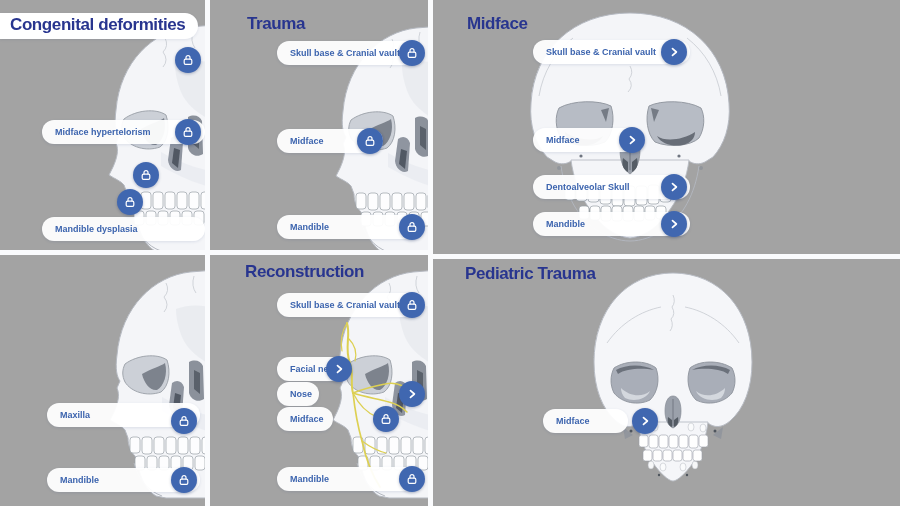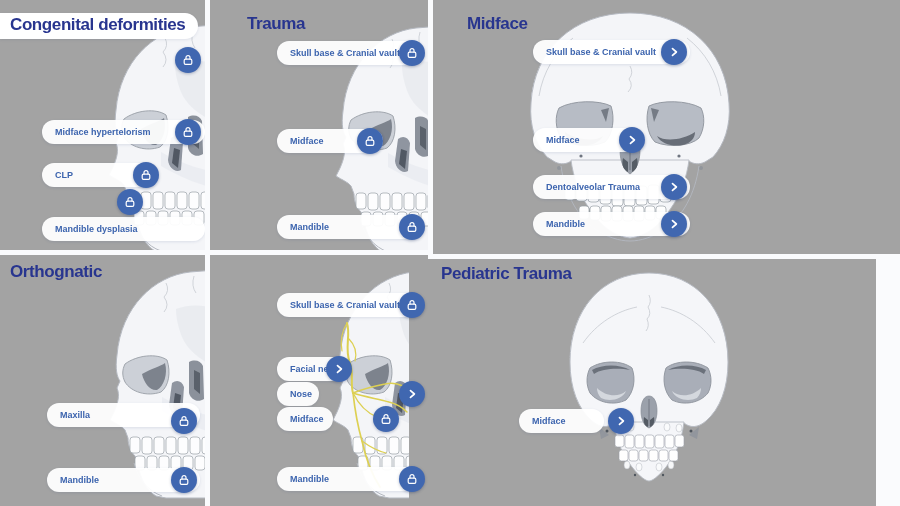--- a/index.html
+++ b/index.html
@@ -177,23 +177,20 @@
     </div>
     <div class="pill" style="left:42px;top:120px;width:163px;">
         <span>Midface hypertelorism</span>
       </div>
     <div class="action lock-icon" style="left:175px;top:119px;">
       <svg class="glyph glyph-lock" width="12" height="12">
           <use href="#glock"></use>
         </svg>
 
     </div>
-    <div class="pill" style="left:42px;top:163px;width:116px;">
-        <span>CLP</span>
-      </div>
     <div class="action lock-icon" style="left:133px;top:162px;">
       <svg class="glyph glyph-lock" width="12" height="12">
           <use href="#glock"></use>
         </svg>
 
     </div>
     <div class="action lock-icon" style="left:117px;top:189px;">
       <svg class="glyph glyph-lock" width="12" height="12">
           <use href="#glock"></use>
         </svg>
@@ -255,21 +252,21 @@
     <div class="pill" style="left:100px;top:128px;width:112px;">
         <span>Midface</span>
       </div>
     <div class="action chevron-right-icon" style="left:186px;top:127px;">
 
       <svg class="glyph glyph-chevron" width="12" height="12">
           <use href="#gchev"></use>
         </svg>
     </div>
     <div class="pill" style="left:100px;top:175px;width:157px;">
-        <span>Dentoalveolar Trauma</span>
+        <span>Dentoalveolar Skull</span>
       </div>
     <div class="action chevron-right-icon" style="left:228px;top:174px;">
 
       <svg class="glyph glyph-chevron" width="12" height="12">
           <use href="#gchev"></use>
         </svg>
     </div>
     <div class="pill" style="left:100px;top:212px;width:157px;">
         <span>Mandible</span>
       </div>
@@ -278,21 +275,20 @@
       <svg class="glyph glyph-chevron" width="12" height="12">
           <use href="#gchev"></use>
         </svg>
     </div>
   </section>
 
   <section class="panel" style="left:0;top:255px;width:205px;height:251px;">
     <svg class="skull" style="left:104px;top:12px" width="112" height="232">
         <use href="#sk34"></use>
       </svg>
-    <h2 class="title" style="left:10px;top:7px;">Orthognatic</h2>
     <div class="pill" style="left:47px;top:148px;width:153px;">
         <span>Maxilla</span>
       </div>
     <div class="action lock-icon" style="left:171px;top:153px;">
       <svg class="glyph glyph-lock" width="12" height="12">
           <use href="#glock"></use>
         </svg>
 
     </div>
     <div class="pill" style="left:47px;top:213px;width:153px;">
@@ -304,20 +300,21 @@
         </svg>
 
     </div>
   </section>
 
   <section class="panel" style="left:210px;top:255px;width:218px;height:251px;">
     <svg class="skull" style="left:117px;top:12px" width="112" height="232">
         <use href="#sk34"></use>
         <use href="#nerve"></use>
       </svg>
+    <h2 class="title" style="left:35px;top:7px;">Reconstruction</h2>
     <div class="pill" style="left:67px;top:38px;width:146px;">
         <span>Skull base &amp; Cranial vault</span>
       </div>
     <div class="action lock-icon" style="left:189px;top:37px;">
       <svg class="glyph glyph-lock" width="12" height="12">
           <use href="#glock"></use>
         </svg>
 
     </div>
     <div class="pill" style="left:67px;top:102px;width:66px;">
@@ -351,21 +348,21 @@
         <span>Mandible</span>
       </div>
     <div class="action lock-icon" style="left:189px;top:211px;">
       <svg class="glyph glyph-lock" width="12" height="12">
           <use href="#glock"></use>
         </svg>
 
     </div>
   </section>
 
-  <section class="panel" style="left:409px;top:259px;width:467px;height:247px;">
+  <section class="panel" style="left:433px;top:259px;width:467px;height:247px;">
     <svg class="skull" style="left:152px;top:10px" width="176" height="226">
         <use href="#skped"></use>
       </svg>
     <h2 class="title" style="left:32px;top:5px;">Pediatric Trauma</h2>
     <div class="pill" style="left:110px;top:150px;width:85px;">
         <span>Midface</span>
       </div>
     <div class="action chevron-right-icon" style="left:199px;top:149px;">
 
       <svg class="glyph glyph-chevron" width="12" height="12">

